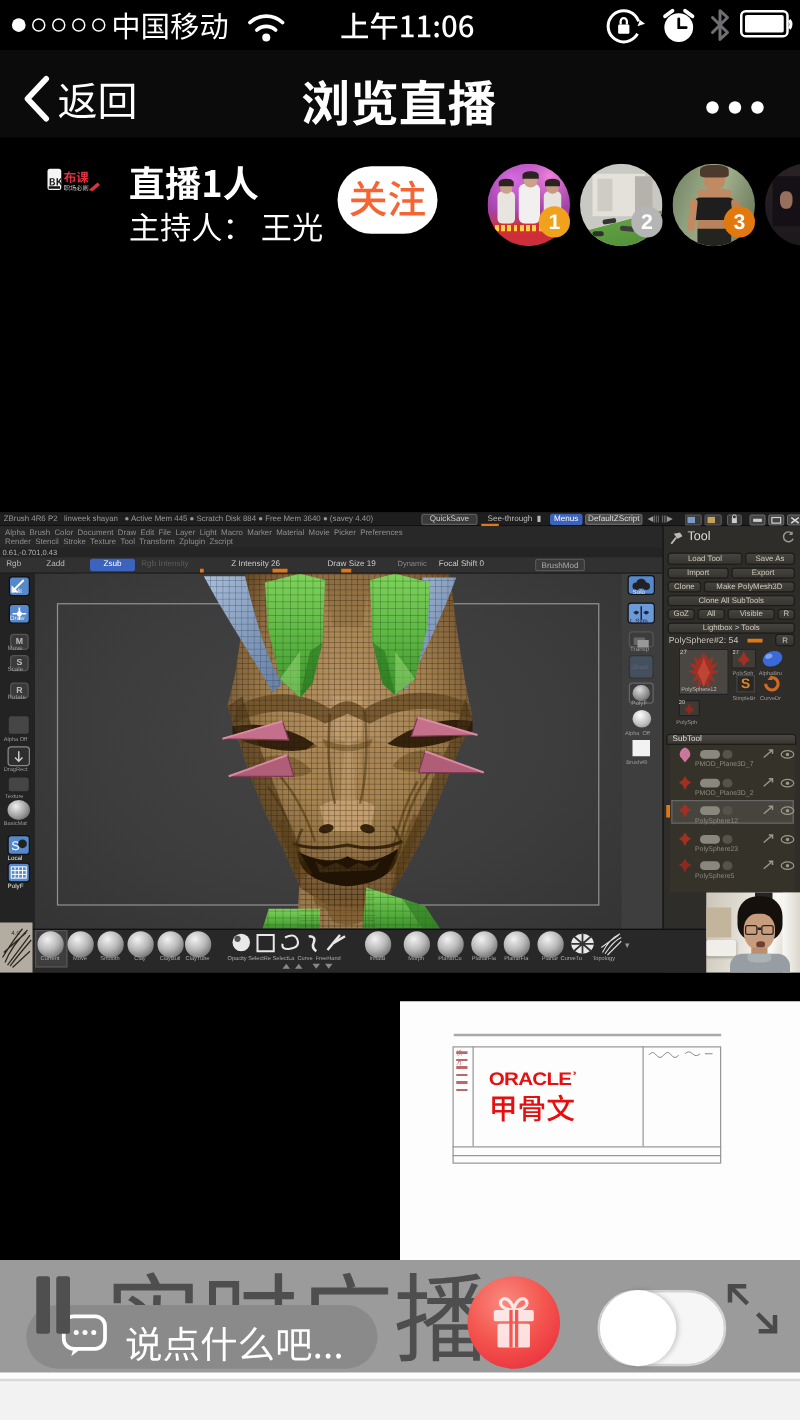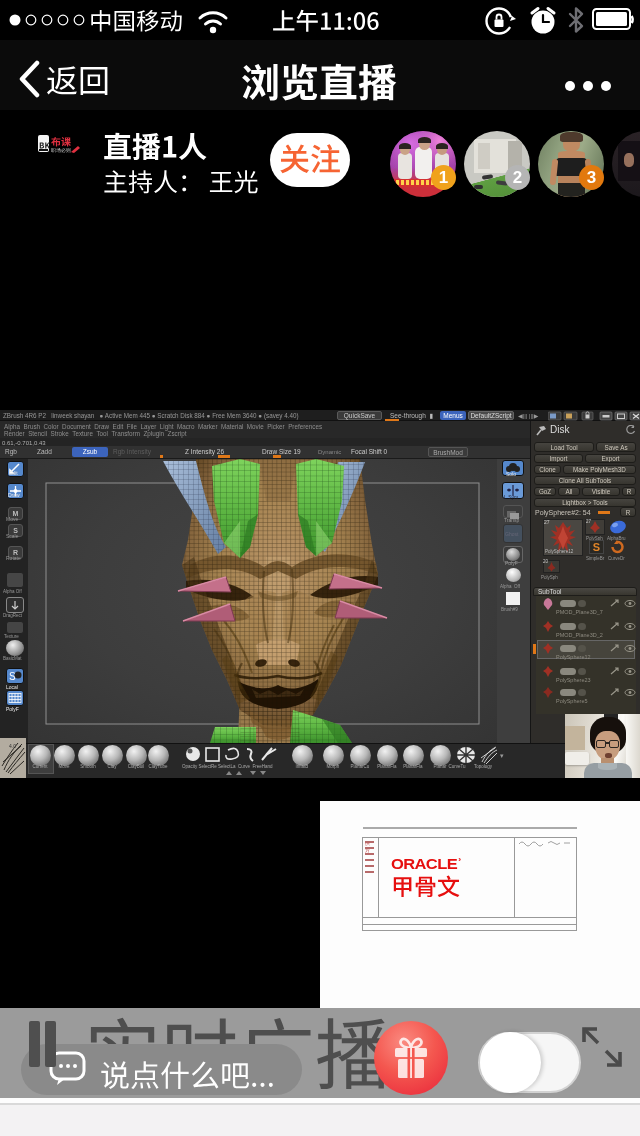--- a/index.html
+++ b/index.html
@@ -344,21 +344,21 @@
 <div class="abs" style="left:505px;top:560px;font-size:5px;color:#999;white-space:nowrap;line-height:7px">PolyF</div>
 <div class="abs" style="left:506px;top:568px;width:15px;height:14px;border-radius:50%;background:radial-gradient(circle at 40% 30%,#fff,#bbb 60%,#777)"></div>
 <div class="abs" style="left:500px;top:584px;font-size:4.5px;color:#999;white-space:nowrap;line-height:6.5px">Alpha&nbsp;&nbsp;Off</div>
 <div class="abs" style="left:506px;top:592px;width:14px;height:13px;background:#f2f2f2"></div>
 <div class="abs" style="left:501px;top:607px;font-size:4.5px;color:#999;white-space:nowrap;line-height:6.5px">Brush#9</div>
 <div class="abs" style="left:530px;top:421px;width:110px;height:357px;background:#2f2d2a;border-left:1px solid #151515"></div>
 <svg class="abs" style="left:534px;top:425px" width="12" height="11">
       <path d="M3 10 L 7 5" stroke="#bbb" stroke-width="1.6"></path>
       <path d="M5 2 l 5 -1 l 2 3 l -4 2 z" fill="#bbb"></path>
     </svg>
-<div class="abs" style="left:550px;top:424px;font-size:10px;color:#ddd;white-space:nowrap;line-height:12px">Disk</div>
+<div class="abs" style="left:550px;top:424px;font-size:10px;color:#ddd;white-space:nowrap;line-height:12px">Tool</div>
 <svg class="abs" style="left:626px;top:425px" width="10" height="10">
       <path d="M8 2 A 4 4 0 1 0 8.5 6" stroke="#999" stroke-width="1.2" fill="none"></path>
       <path d="M8 0 l 0 3 l -3 0 z" fill="#999"></path>
     </svg>
 <div class="abs" style="left:534px;top:442px;width:60px;height:10px;background:linear-gradient(180deg,#46443f,#37352f);border:1px solid #1e1d1a;border-radius:3px;color:#cfc9bd;font-size:6.3px;text-align:center;line-height:9px;white-space:nowrap;overflow:hidden">Load Tool</div>
 <div class="abs" style="left:596px;top:442px;width:40px;height:10px;background:linear-gradient(180deg,#46443f,#37352f);border:1px solid #1e1d1a;border-radius:3px;color:#cfc9bd;font-size:6.3px;text-align:center;line-height:9px;white-space:nowrap;overflow:hidden">Save As</div>
 <div class="abs" style="left:534px;top:454px;width:49px;height:9px;background:linear-gradient(180deg,#46443f,#37352f);border:1px solid #1e1d1a;border-radius:3px;color:#cfc9bd;font-size:6.3px;text-align:center;line-height:8px;white-space:nowrap;overflow:hidden">Import</div>
 <div class="abs" style="left:585px;top:454px;width:51px;height:9px;background:linear-gradient(180deg,#46443f,#37352f);border:1px solid #1e1d1a;border-radius:3px;color:#cfc9bd;font-size:6.3px;text-align:center;line-height:8px;white-space:nowrap;overflow:hidden">Export</div>
 <div class="abs" style="left:534px;top:465px;width:27px;height:9px;background:linear-gradient(180deg,#46443f,#37352f);border:1px solid #1e1d1a;border-radius:3px;color:#cfc9bd;font-size:6.3px;text-align:center;line-height:8px;white-space:nowrap;overflow:hidden">Clone</div>
 <div class="abs" style="left:563px;top:465px;width:73px;height:9px;background:linear-gradient(180deg,#46443f,#37352f);border:1px solid #1e1d1a;border-radius:3px;color:#cfc9bd;font-size:6.3px;text-align:center;line-height:8px;white-space:nowrap;overflow:hidden">Make PolyMesh3D</div>

